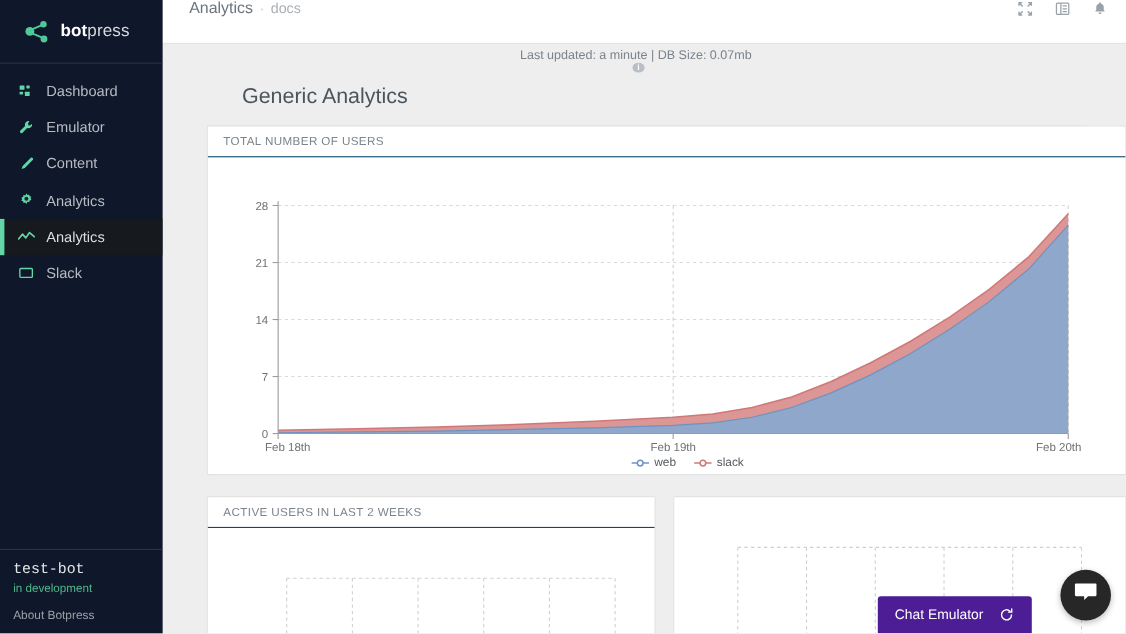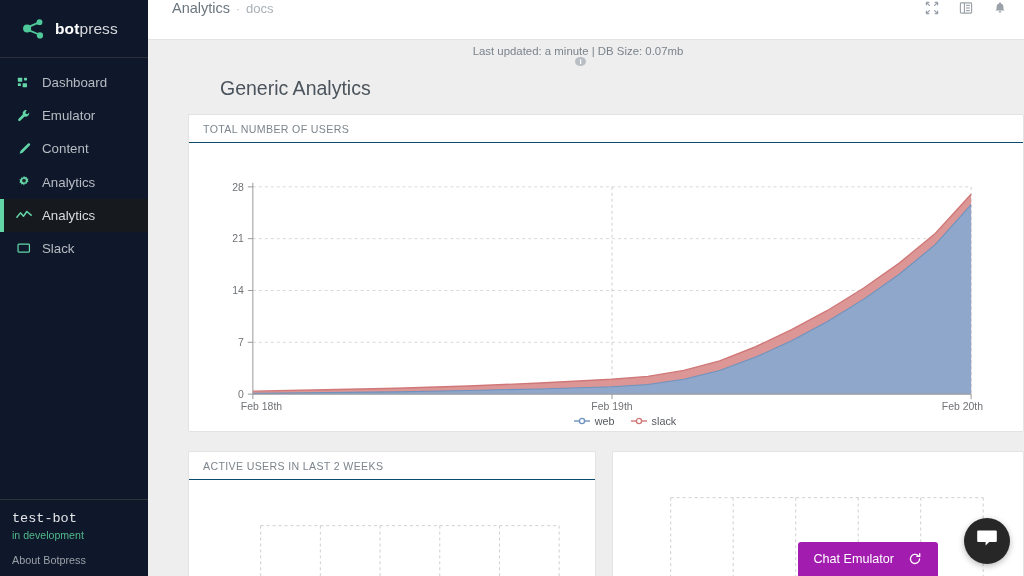--- a/index.html
+++ b/index.html
@@ -143,21 +143,21 @@
     position: absolute; left: 0; right: 0; bottom: 4px;
     display: flex; align-items: center; justify-content: center; gap: 16px; margin-left: 38px;
   }
   .legend-item { display: flex; align-items: center; gap: 5px; font-size: 10.8px; color: #55595e; cursor: pointer; }
   .legend-mark { width: 16px; height: 8px; display: block; }
 
   
   #chat-emulator {
     position: absolute; right: 86px; bottom: 0;
     height: 34px; min-width: 135px;
-    background: #a21caf;
+    background: #4c1d95;
     border-radius: 3px 3px 0 0;
     display: flex; align-items: center; justify-content: flex-start;
     gap: 14px;
     padding: 0 16px;
     cursor: pointer;
   }
   #chat-emulator .ce-label { color: #ffffff; font-size: 12.6px; white-space: nowrap; }
   #chat-emulator .ce-icon { color: #ffffff; display: flex; align-items: center; }
 
   #chat-fab {

